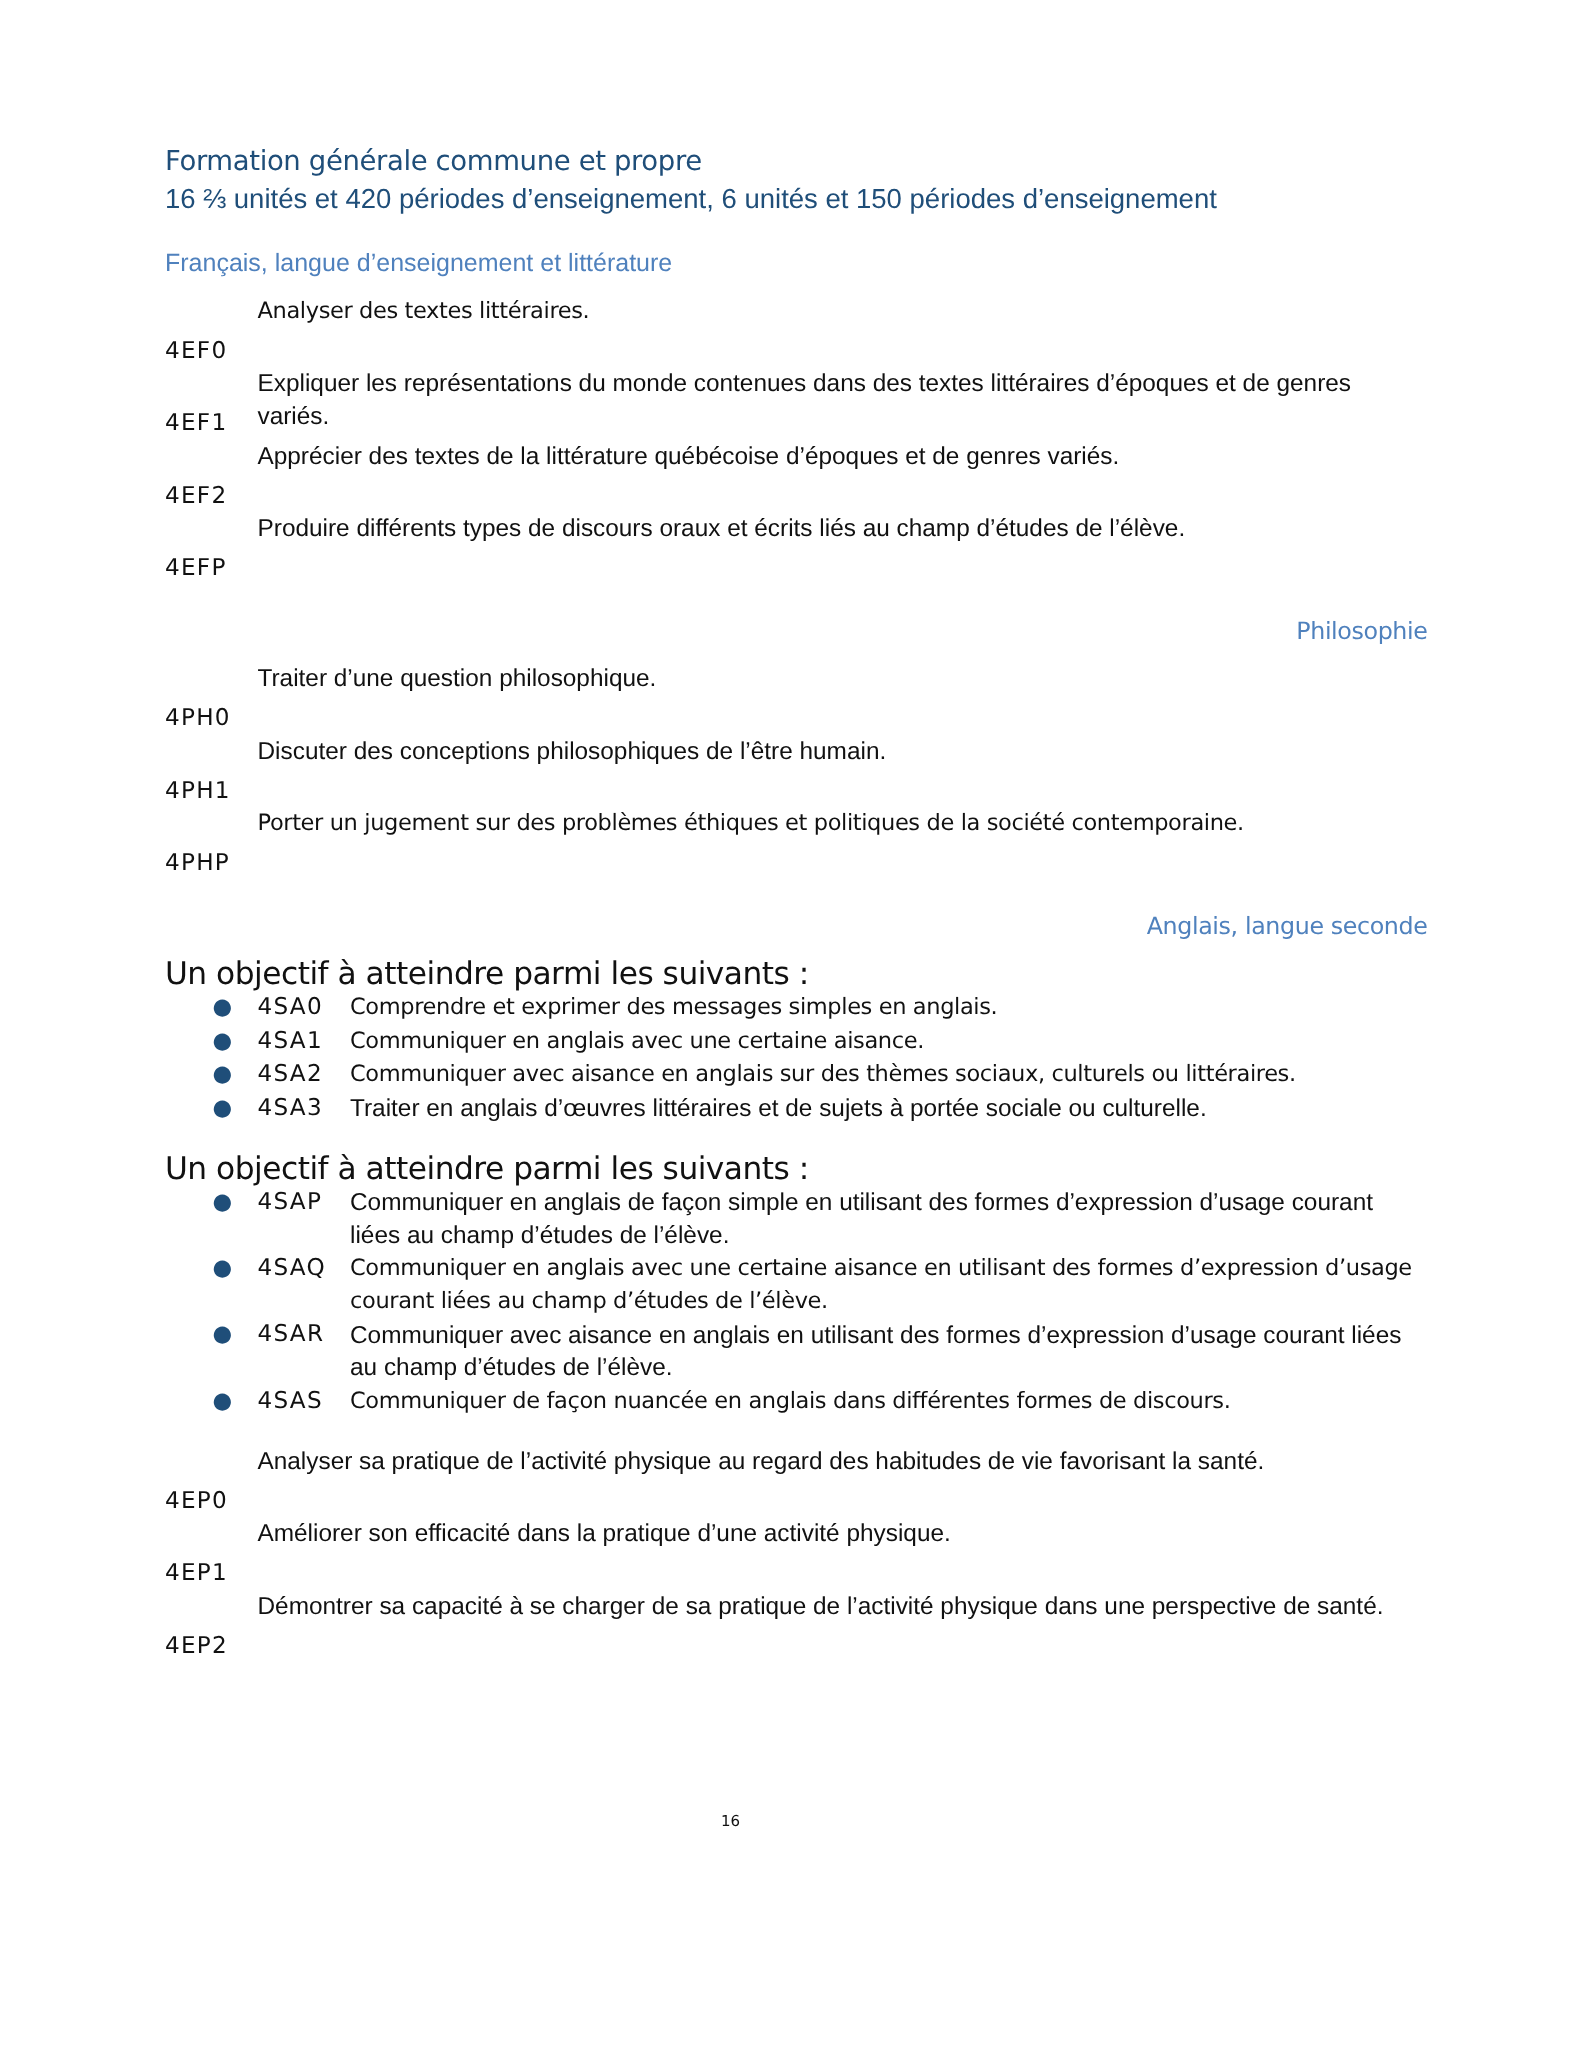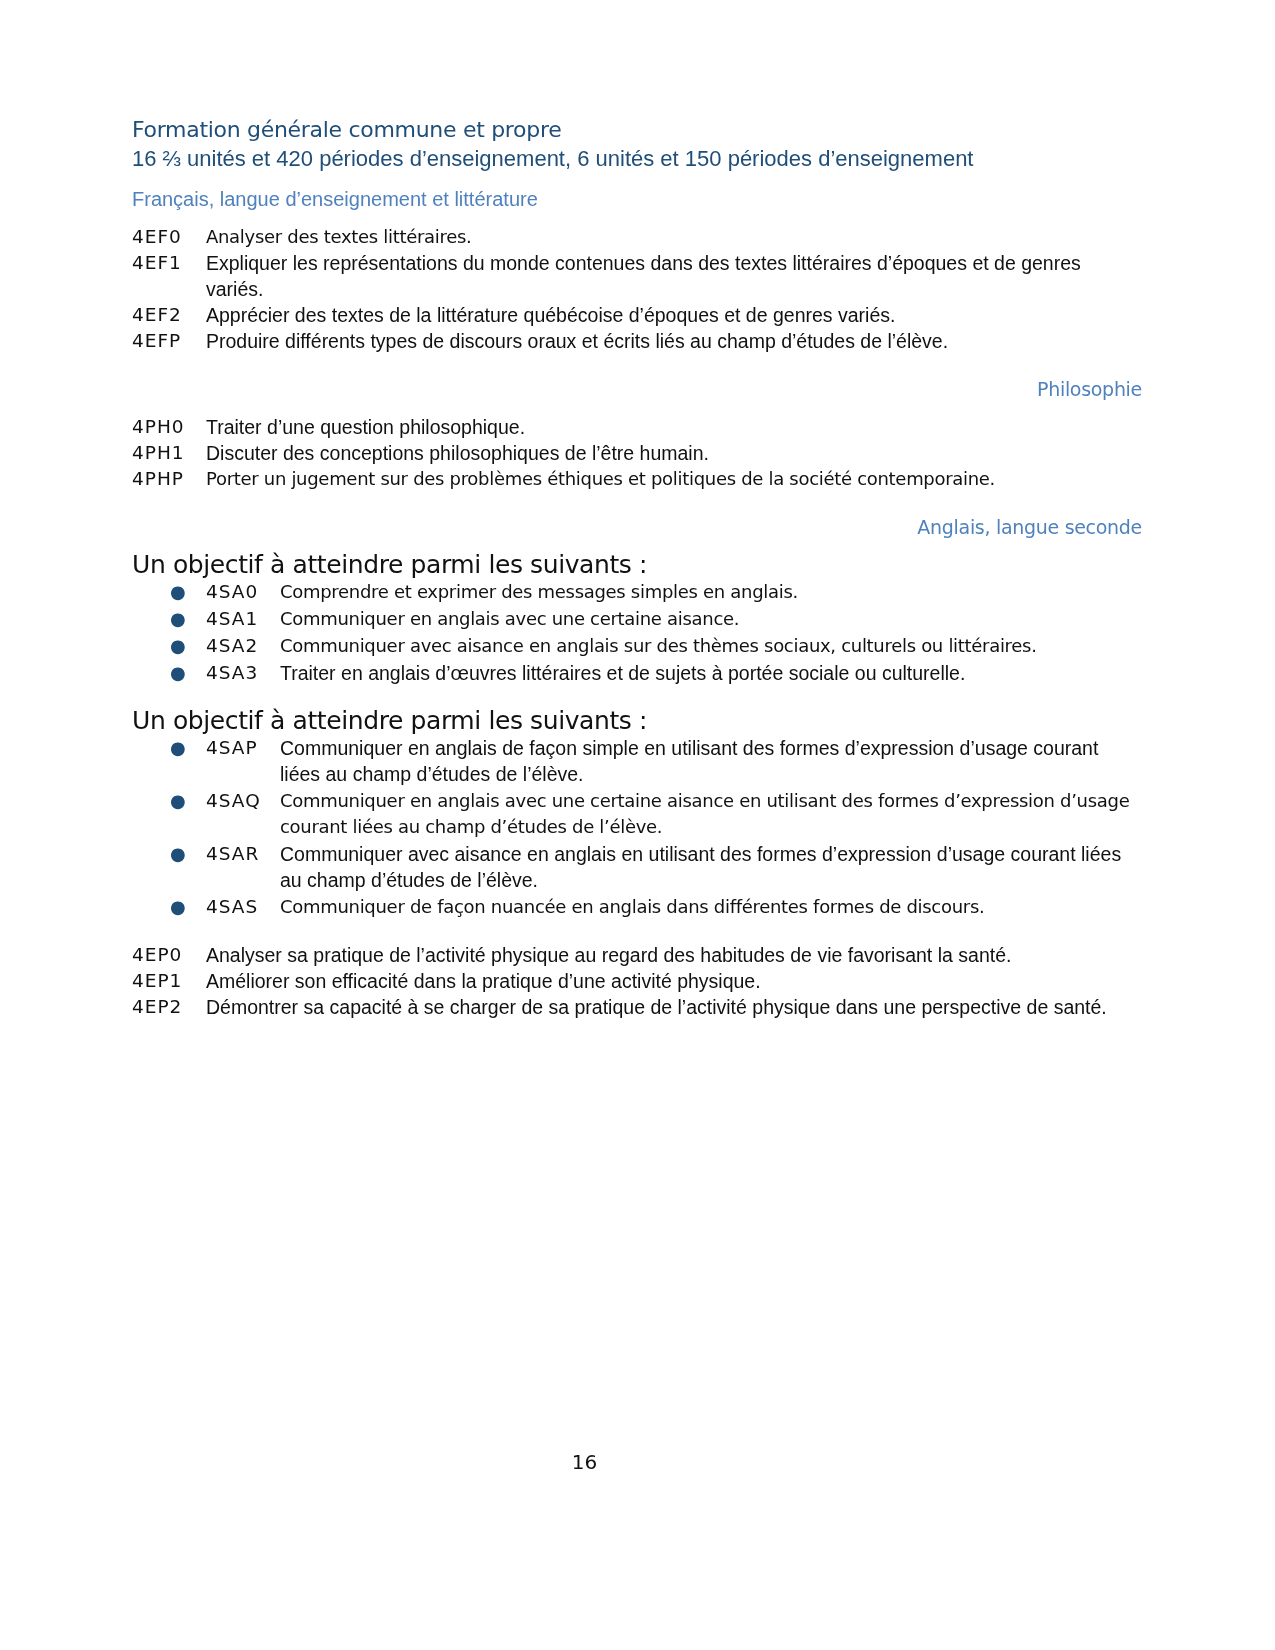--- a/index.html
+++ b/index.html
@@ -1,33 +1,33 @@
 <!DOCTYPE html>
 <html><head>
 <meta charset="utf-8">
 <style>
   html, body { margin: 0; padding: 0; background: #ffffff; }
   body { width: 1275px; height: 1650px; position: relative; font-family: "DejaVu Sans", sans-serif; color: #111; }
   .page { position: absolute; left: 132px; top: 116px; width: 1010px; }
   .title { font-size: 22px; color: #1f4e79; line-height: 28px; letter-spacing: -0.3px; }
   .subtitle { font-family: "Liberation Sans", sans-serif; font-size: 22px; color: #1f4e79; line-height: 30px; }
-  .h2 { font-family: "Liberation Sans", sans-serif; font-size: 20px; color: #4f81bd; margin-top: 12px; line-height: 26px; }
+  .h2 { font-family: "Liberation Sans", sans-serif; font-size: 20px; color: #4f81bd; margin-top: 24px; line-height: 26px; }
   .h2.dv { font-family: "DejaVu Sans", sans-serif; font-size: 19px; letter-spacing: -0.3px; text-align: right; }
   .list { margin-top: 12px; }
   .row { display: flex; font-size: 19.5px; line-height: 26px; }
-  .code { width: 74px; flex: none; font-family: "DejaVu Sans", sans-serif; letter-spacing: 1px; font-size: 18.5px; }
+  .code { width: 74px; flex: none; font-family: "DejaVu Sans", sans-serif; letter-spacing: 1px; font-size: 18.5px; margin-top: 32px; }
   .txt { font-family: "Liberation Sans", sans-serif; }
   .txt.dv { font-family: "DejaVu Sans", sans-serif; font-size: 18px; letter-spacing: -0.3px; }
   .section { margin-bottom: 22px; }
   .intro { font-family: "DejaVu Sans", sans-serif; font-size: 25px; letter-spacing: -0.4px; line-height: 26px; margin-top: 12px; }
   .bullet-row { display: flex; font-size: 19.5px; line-height: 26px; padding-left: 38px; margin-top: 1px; }
   .bullet { width: 36px; flex: none; color: #1f4e79; font-size: 18px; }
   .bcode { width: 74px; flex: none; font-family: "DejaVu Sans", sans-serif; letter-spacing: 1px; font-size: 18.5px; }
   .gap { height: 22px; }
-  .pagenum { position: absolute; top: 1450px; left: 0; width: 1169px; text-align: center; font-size: 20px; font-family: "DejaVu Sans", sans-serif; }
+  .pagenum { position: absolute; top: 1450px; left: 0; width: 1169px; text-align: center; font-size: 12px; font-family: "DejaVu Sans", sans-serif; }
 </style>
 </head>
 <body>
 
 <div class="page">
   <div class="title">Formation générale commune et propre</div>
   <div class="subtitle">16 ⅔ unités et 420 périodes d’enseignement, 6 unités et 150 périodes d’enseignement</div>
 
   <div class="section">
     <div class="h2">Français, langue d’enseignement et littérature</div>

